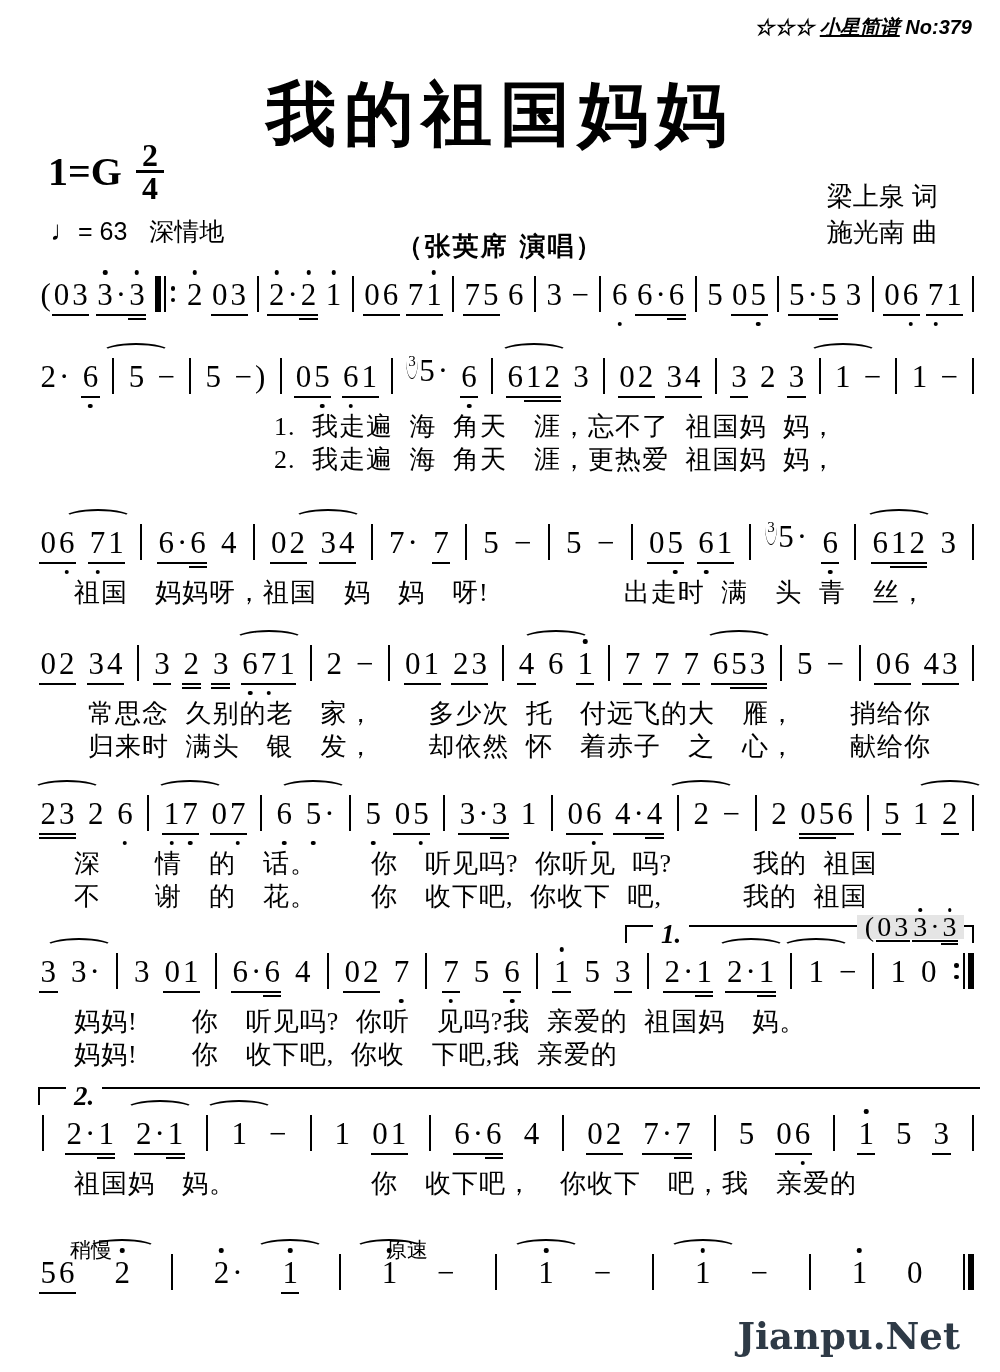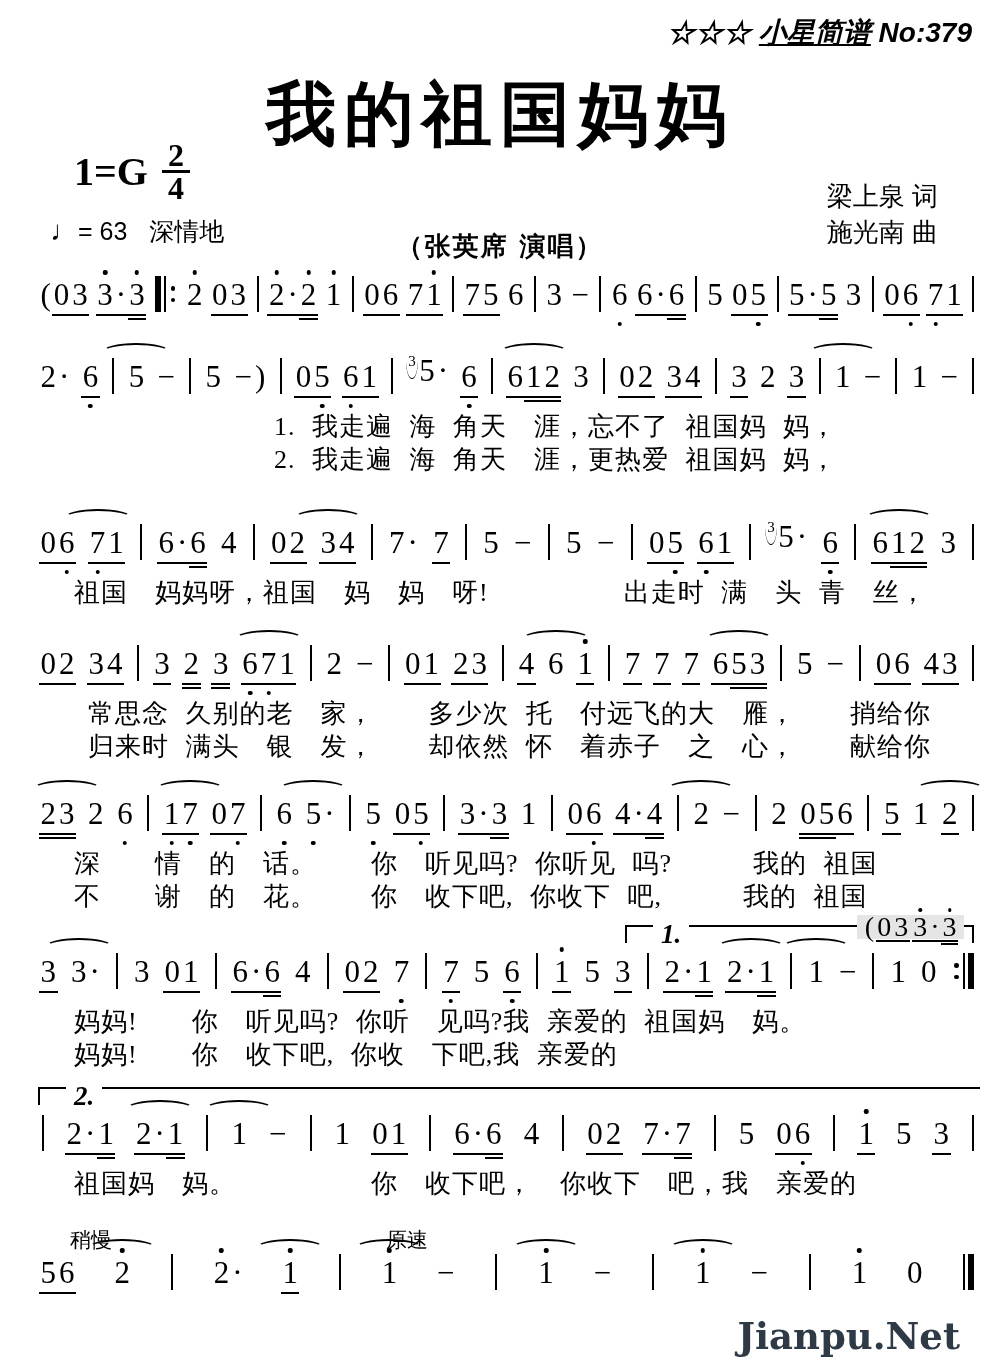--- a/index.html
+++ b/index.html
@@ -1,25 +1,25 @@
 <!DOCTYPE html>
 <html><head>
 <meta charset="utf-8">
 <style>
   html,body{margin:0;padding:0;background:#888;}
   .page{position:relative;width:1000px;height:1372px;background:#ffffff;margin:0 auto;
         overflow:hidden;color:#000;font-family:"Liberation Serif",serif;}
   
   .hdr{position:relative;height:258px;}
-  .issue{position:absolute;top:14px;right:28px;font-style:italic;font-size:28px;
+  .issue{position:absolute;top:14px;right:28px;font-style:italic;font-size:20px;
          font-family:"Liberation Sans",sans-serif;font-weight:bold;}
   .issue .nm{text-decoration:underline;}
   .title{position:absolute;top:68px;left:0;right:0;text-align:center;font-size:70px;
          font-weight:900;letter-spacing:8px;font-family:"DejaVu Serif",serif;}
-  .keysig{position:absolute;top:140px;left:48px;font-size:40px;font-weight:bold;display:flex;align-items:center;margin-left:26px;}
+  .keysig{position:absolute;top:140px;left:48px;font-size:40px;font-weight:bold;display:flex;align-items:center;}
   .frac{display:inline-block;text-align:center;margin-left:14px;font-size:32px;line-height:0.95;}
   .frac .fn{display:block;padding:0 6px;}
   .frac .fd{display:block;border-top:3px solid #000;padding:0 6px;}
   .tempo{position:absolute;top:215px;left:50px;font-size:25px;font-family:"Liberation Sans",sans-serif;}
   .tempo .nq{font-size:28px;}
   .tempo .mood{margin-left:22px;}
   .subtitle{position:absolute;top:192px;left:0;right:0;text-align:center;font-size:26px;
             font-family:"DejaVu Serif",serif;font-weight:bold;letter-spacing:2px;margin-top:37px;}
   .credits{position:absolute;top:178px;right:62px;text-align:right;font-size:26px;line-height:36px;
            font-family:"Liberation Sans",sans-serif;}
@@ -58,21 +58,21 @@
   .vbox{position:absolute;top:6px;height:16px;border-top:2.5px solid #000;border-left:2.5px solid #000;}
   .s6 .vbox{right:6px;width:345px;border-right:2.5px solid #000;}
   .s7 .vbox{left:2px;right:0;border-right:0;}
   .vlabel{position:absolute;top:-8px;left:26px;background:#fff;padding:0 8px;
           font-size:27px;font-style:italic;font-weight:bold;font-family:"Liberation Serif",serif;}
   .vright{position:absolute;top:-12px;right:8px;background:#e5e5e5;padding:0 5px;font-size:28px;line-height:24px;}
   .vright .ch .u1{bottom:-3px;}.vright .ch .u2{bottom:-6px;}
   .vright .ch .da{top:-7px;width:3.5px;height:3.5px;}
   
   .tmarks{position:relative;height:24px;margin-bottom:-14px;font-family:"Liberation Sans",sans-serif;font-size:21px;}
-  .tmark{position:absolute;top:0;}
+  .tmark{position:absolute;top:10px;}
   
   .brand{position:absolute;right:40px;bottom:14px;font-size:37px;font-weight:bold;
          font-family:"DejaVu Serif",serif;}
 </style>
 </head>
 <body>
 
 <div class="page">
 
   <div class="hdr">

